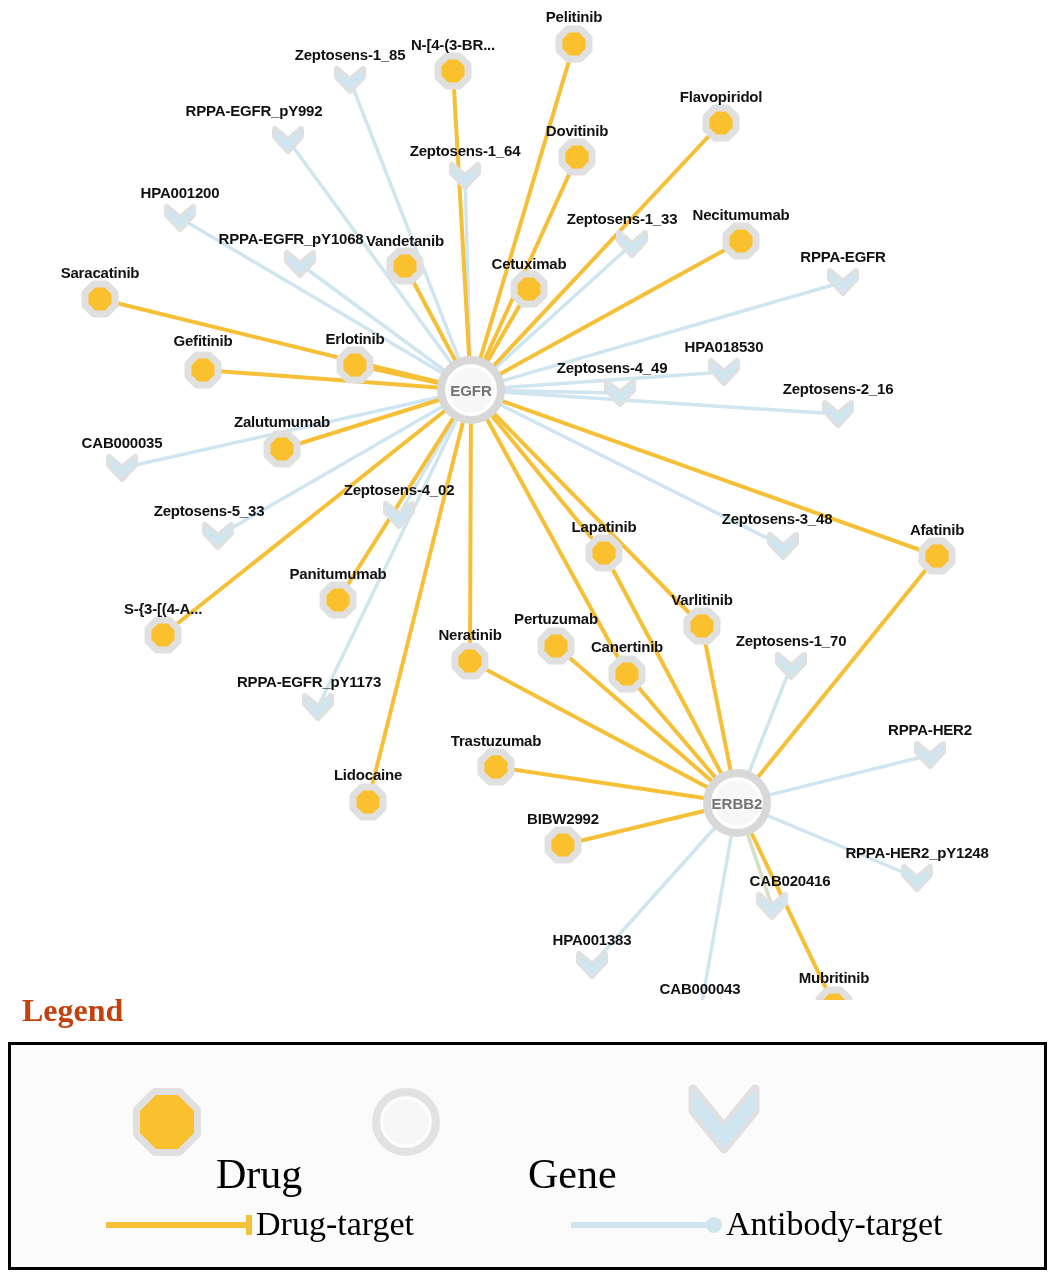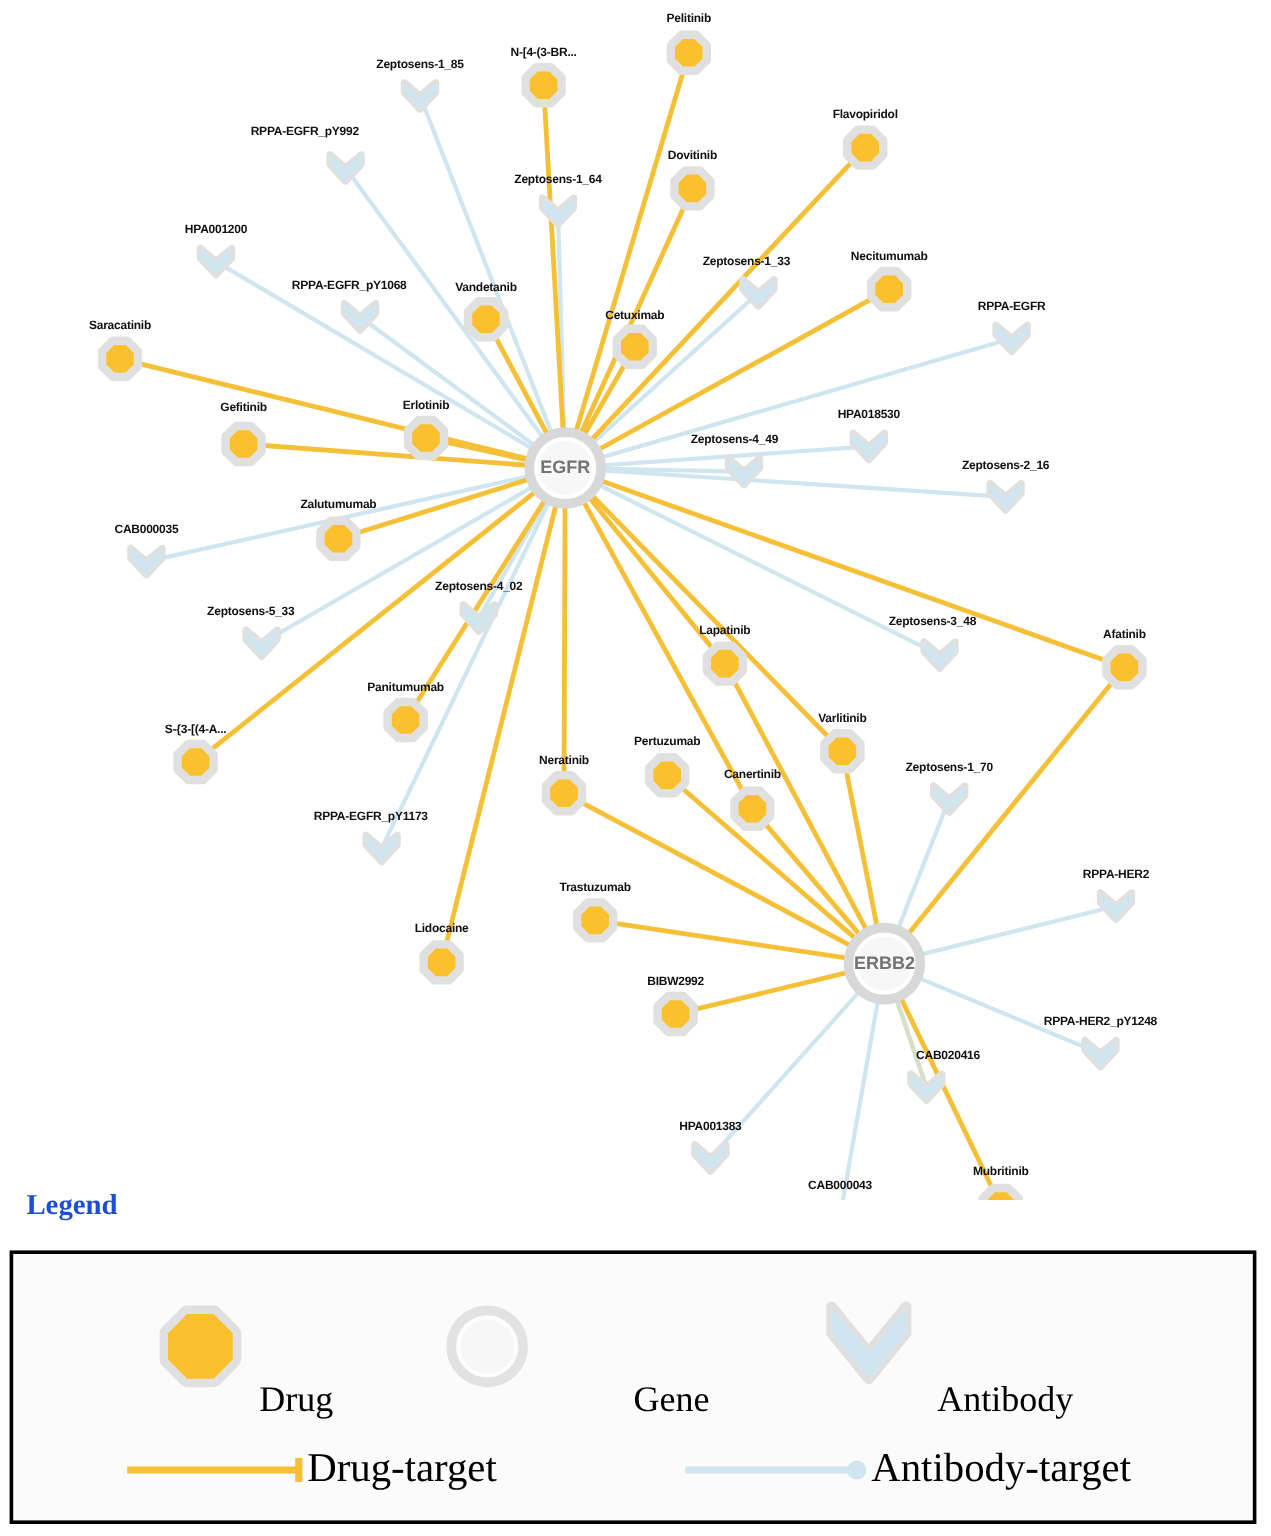--- a/index.html
+++ b/index.html
@@ -18,58 +18,58 @@
     position: absolute;
     left: 0;
     top: 0;
     width: 1059px;
     height: 1000px;
   }
   .node-label {
     position: absolute;
     font-family: "Liberation Sans", sans-serif;
     font-weight: bold;
-    font-size: 10px;
+    font-size: 15px;
     color: #111111;
     white-space: nowrap;
     transform: translate(-50%, -50%);
     letter-spacing: -0.2px;
   }
   .gene-label {
     position: absolute;
     font-family: "Liberation Sans", sans-serif;
     font-weight: bold;
     font-size: 15px;
     color: #737373;
     white-space: nowrap;
     transform: translate(-50%, -50%);
   }
   #legend-title {
     position: absolute;
     left: 22px;
     top: 992px;
     font-family: "Liberation Serif", serif;
-    font-size: 24px;
+    font-size: 32px;
     font-weight: bold;
-    color: #1d4ed8;
+    color: #c2410c;
   }
   #legend-box {
     position: absolute;
     left: 8px;
     top: 1042px;
     width: 1039px;
     height: 228px;
     border: 3px solid #000;
     background: #fbfbfb;
     box-sizing: border-box;
   }
   .legend-text {
     position: absolute;
     font-family: "Liberation Serif", serif;
-    font-size: 30px;
+    font-size: 42px;
     color: #000;
     white-space: nowrap;
   }
   .legend-text-sm {
     position: absolute;
     font-family: "Liberation Serif", serif;
     font-size: 34px;
     color: #000;
     white-space: nowrap;
   }
@@ -316,16 +316,15 @@
       <line x1="238" y1="170" x2="238" y2="190" stroke="#f5c037" stroke-width="6"></line>
     </g>
 
     <g>
       <line x1="560" y1="180" x2="700" y2="180" stroke="#cfe5ef" stroke-width="6"></line>
       <circle cx="703" cy="180" r="8" fill="#cfe5ef"></circle>
     </g>
   </svg>
   <div class="legend-text" style="left:205px; top:105px;">Drug</div>
   <div class="legend-text" style="left:505px; top:105px;margin-left:12px;">Gene</div>
-  <div class="legend-text" style="left:770px; top:105px;">Antibody</div>
   <div class="legend-text-sm" style="left:245px; top:160px;">Drug-target</div>
   <div class="legend-text-sm" style="left:715px; top:160px;">Antibody-target</div>
 </div>
 
 </body></html>

